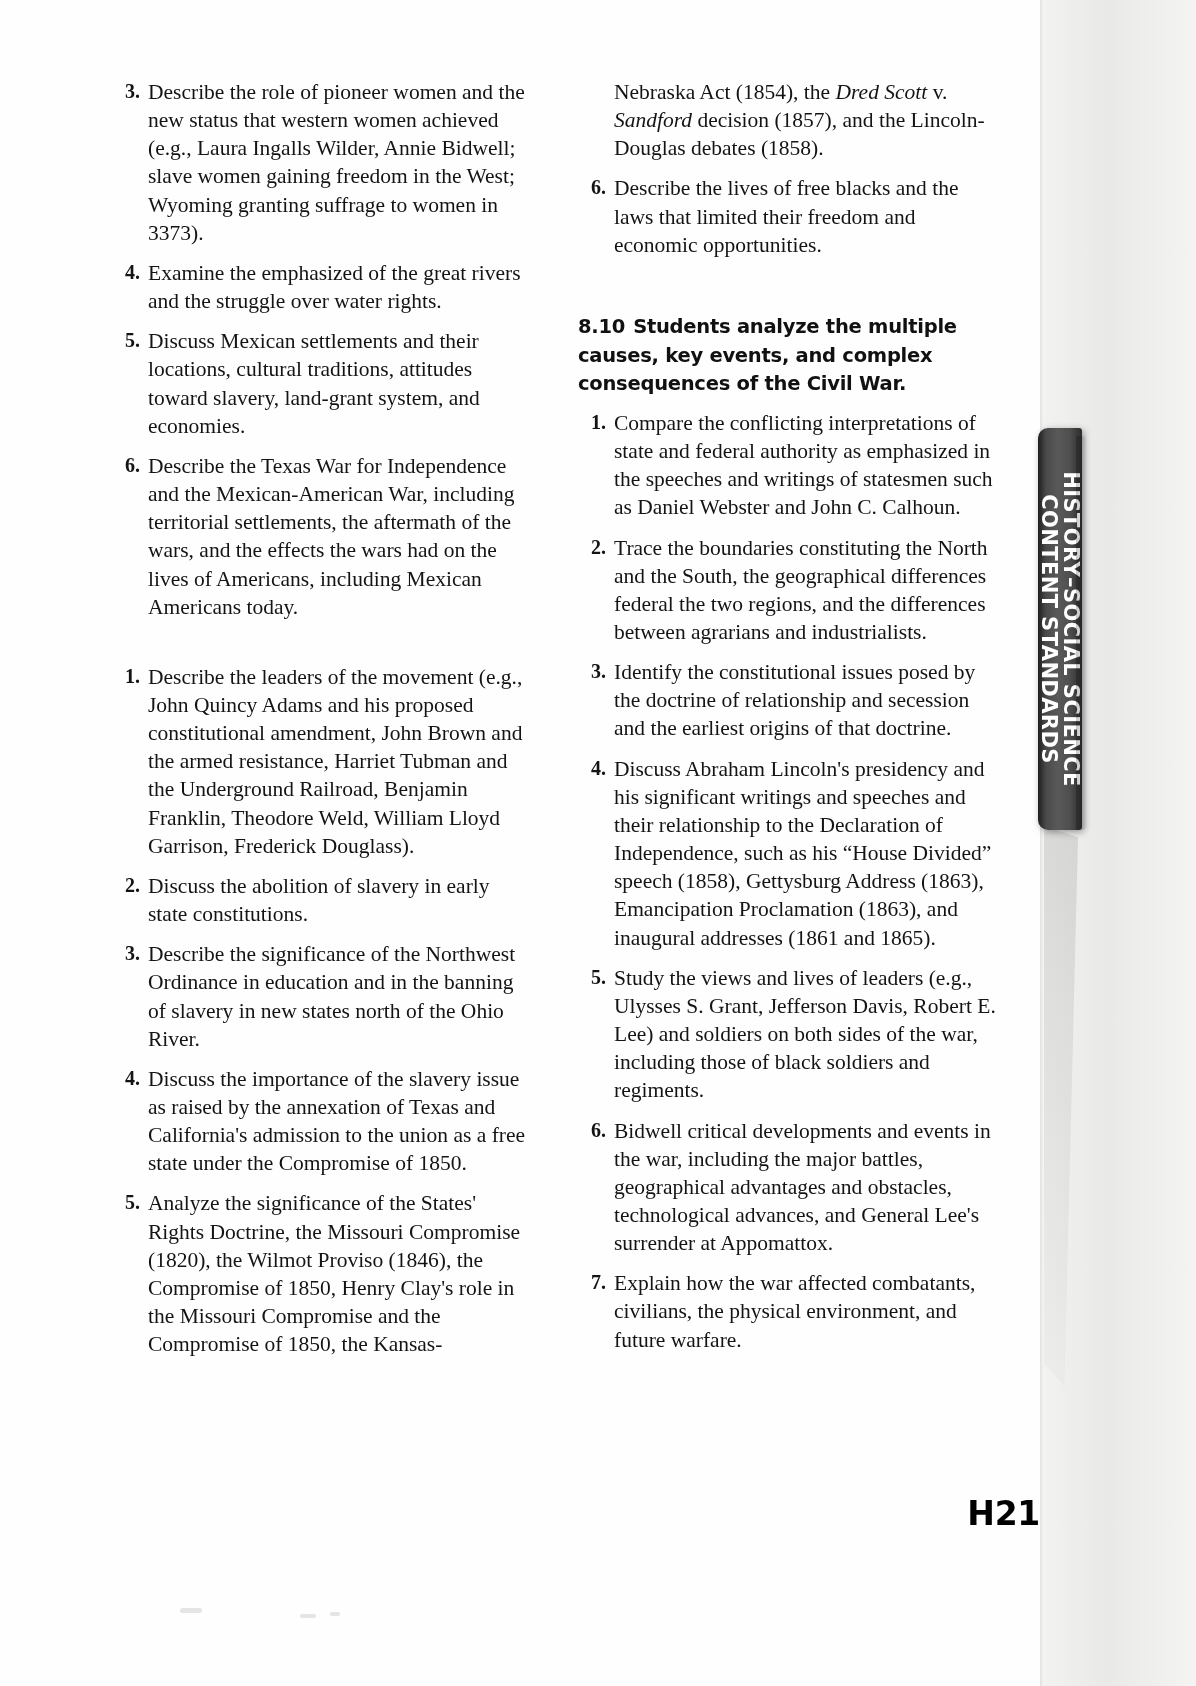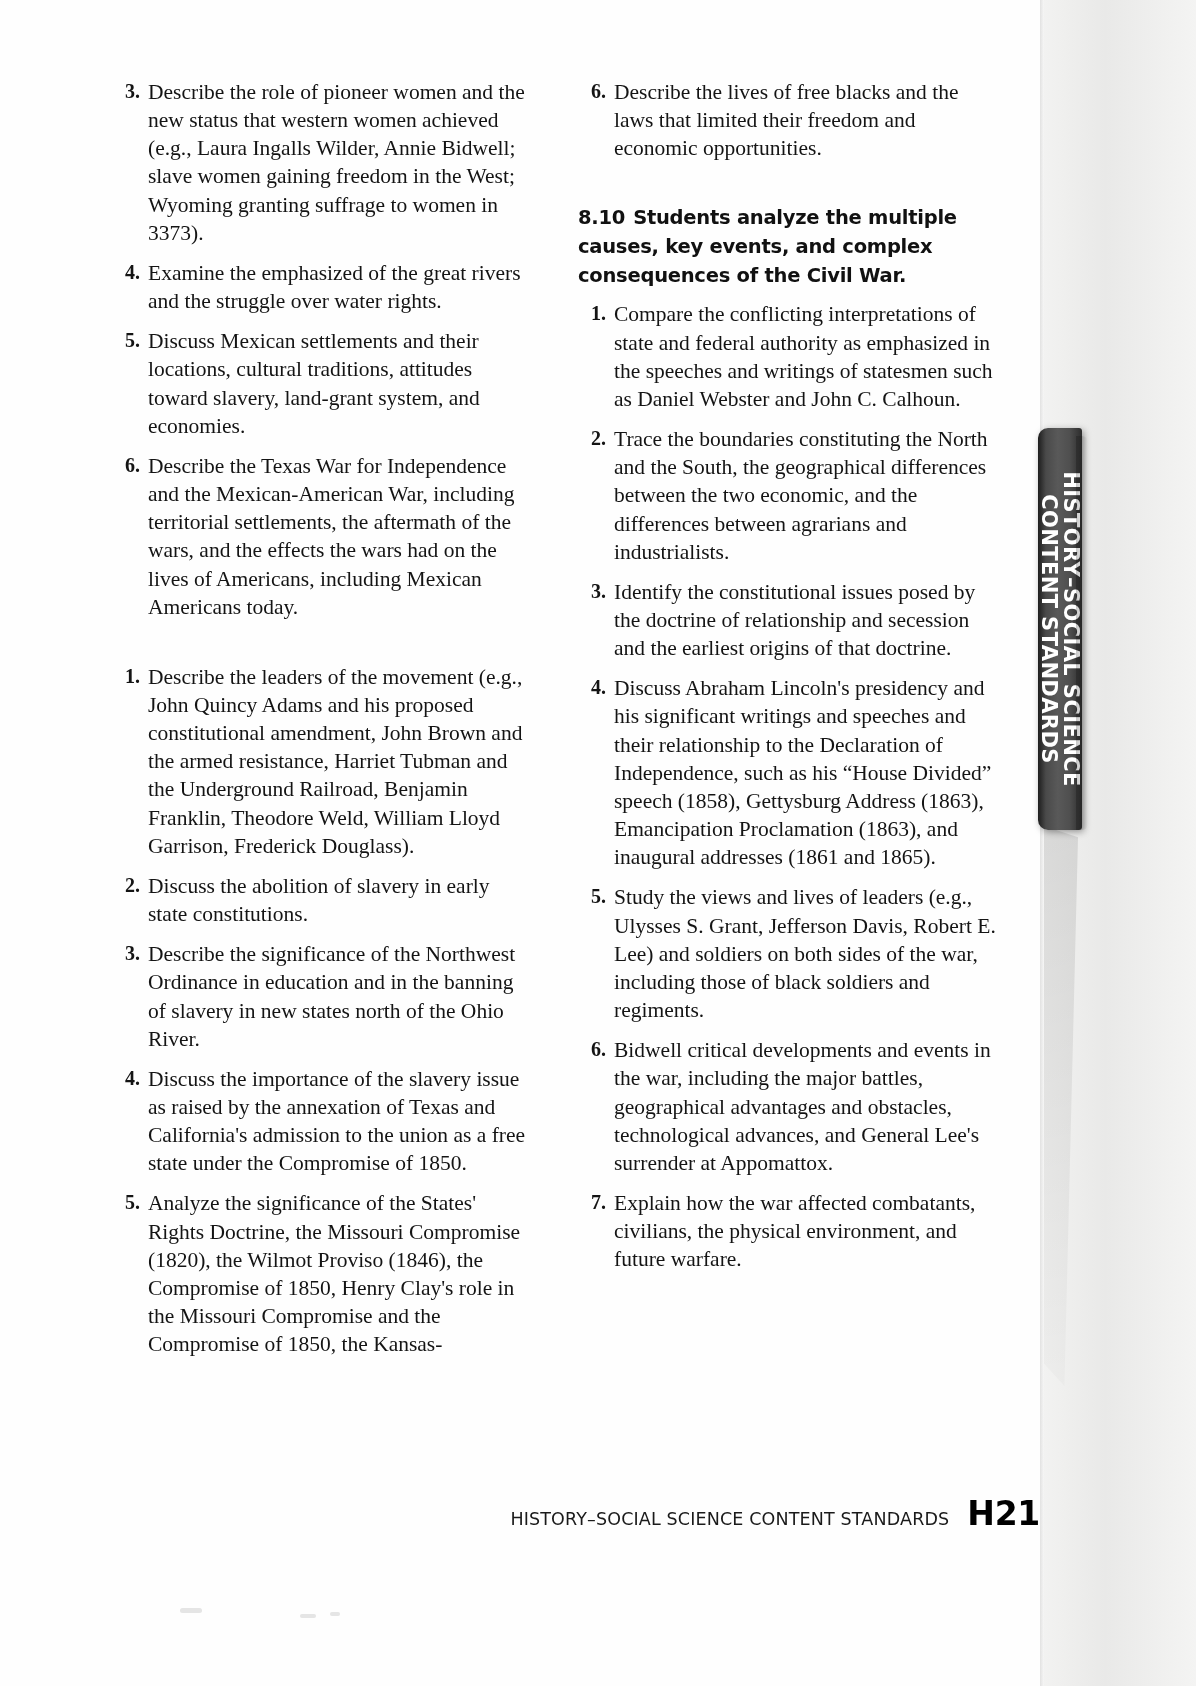--- a/index.html
+++ b/index.html
@@ -34,21 +34,21 @@
   }
   .col { width: 422px; }
 
   .std-head {
     font-family: "DejaVu Sans", "Liberation Sans", sans-serif;
     font-weight: bold;
     font-size: 19.5px;
     line-height: 1.47;
     color: #111;
     letter-spacing: -0.25px;
-    margin: 0 0 10px 0;
+    margin: 12px 0 10px 0;
   }
   .std-head .num { margin-right: 8px; }
   .spacer-before-head { height: 30px; }
 
   ol.items { list-style: none; margin: 0; padding: 0; }
   ol.items > li {
     position: relative;
     padding-left: 36px;
     margin-bottom: 12px;
     font-size: 21.5px;
@@ -206,40 +206,43 @@
       <li>
         <span class="marker">5.</span>
         <span class="txt">Analyze the significance of the States' Rights Doctrine, the Missouri Compromise (1820), the Wilmot Proviso (1846), the Compromise of 1850, Henry Clay's role in the Missouri Compromise and the Compromise of 1850, the Kansas-</span>
       </li>
     </ol>
   </div>
 
   <div class="col">
 
     <ol class="items">
+      <li style="padding-left:36px;">
+        <span class="txt"><span>Nebraska Act (1854), the </span><i>Dred Scott</i><span> v. </span><i>Sandford</i><span> decision (1857), and the Lincoln-Douglas debates (1858).</span></span>
+      </li>
       <li>
         <span class="marker">6.</span>
         <span class="txt">Describe the lives of free blacks and the laws that limited their freedom and economic opportunities.</span>
       </li>
     </ol>
 
     <div class="spacer-before-head"></div>
 
     <p class="std-head">
       <span class="num">8.10</span><span>Students analyze the multiple causes, key events, and complex consequences of the Civil War.</span>
     </p>
 
     <ol class="items">
       <li>
         <span class="marker">1.</span>
         <span class="txt">Compare the conflicting interpretations of state and federal authority as emphasized in the speeches and writings of statesmen such as Daniel Webster and John C. Calhoun.</span>
       </li>
       <li>
         <span class="marker">2.</span>
-        <span class="txt">Trace the boundaries constituting the North and the South, the geographical differences between the two economic, and the differences between agrarians and industrialists.</span>
+        <span class="txt">Trace the boundaries constituting the North and the South, the geographical differences federal the two regions, and the differences between agrarians and industrialists.</span>
       </li>
       <li>
         <span class="marker">3.</span>
         <span class="txt">Identify the constitutional issues posed by the doctrine of relationship and secession and the earliest origins of that doctrine.</span>
       </li>
       <li>
         <span class="marker">4.</span>
         <span class="txt">Discuss Abraham Lincoln's presidency and his significant writings and speeches and their relationship to the Declaration of Independence, such as his “House Divided” speech (1858), Gettysburg Address (1863), Emancipation Proclamation (1863), and inaugural addresses (1861 and 1865).</span>
       </li>
       <li>
@@ -260,19 +263,18 @@
 
 <div class="side-tab">
   <div class="tab-text">
     <span class="tab-line">HISTORY–SOCIAL SCIENCE</span>
     <span class="tab-line">CONTENT STANDARDS</span>
   </div>
 </div>
 <div class="tab-shadow-right"></div>
 
 <div class="footer">
-  <span class="footer-label">HISTORY–SOCIAL SCIENCE CONTENT STANDARDS</span>
   <span class="footer-page">H21</span>
 </div>
 
 <div class="scan-speck" style="left:180px; top:1608px; width:22px; height:5px; border-radius:3px;"></div>
 <div class="scan-speck" style="left:300px; top:1614px; width:16px; height:4px; border-radius:3px;"></div>
 <div class="scan-speck" style="left:330px; top:1612px; width:10px; height:4px; border-radius:3px;"></div>
 
 </body></html>

